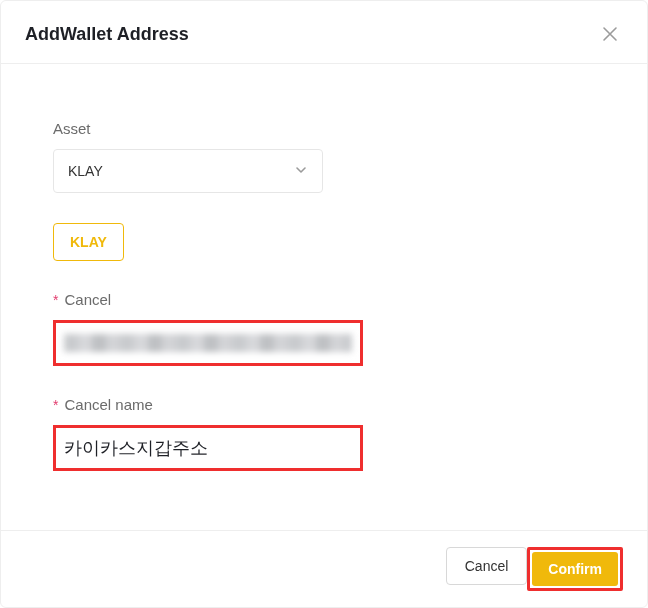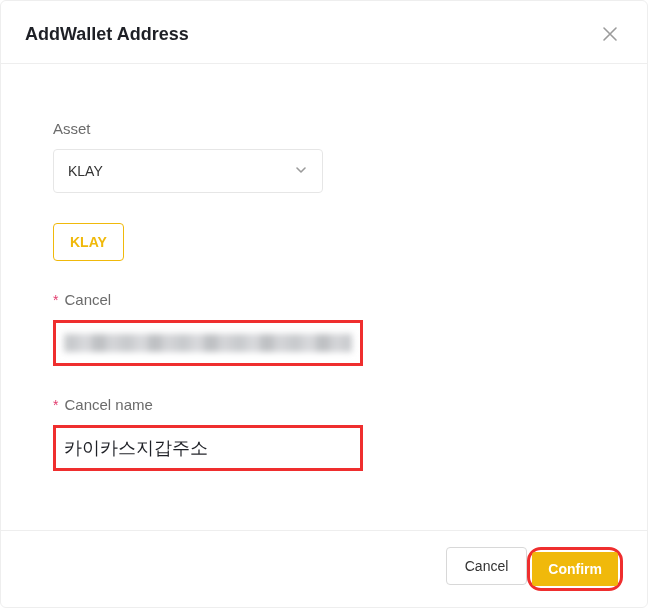--- a/index.html
+++ b/index.html
@@ -77,21 +77,21 @@
     display: flex; justify-content: flex-end; gap: 0;
   }
   .btn {
     height: 38px; border-radius: 4px; font-size: 14px;
     padding: 0 18px; cursor: pointer; font-weight: 500;
   }
   .btn-cancel {
     background: #fff; border: 1px solid #d8d8d8; color: #333;
   }
   .confirm-wrap {
-    border: 3px solid #ef2e2e; padding: 2px; border-radius: 14px;
+    border: 3px solid #ef2e2e; padding: 2px; border-radius: 2px;
   }
   .btn-confirm {
     background: #f0b90b; border: none; color: #fff; font-weight: 600;
     height: 34px; padding: 0 16px; border-radius: 3px;
   }
 </style>
 </head>
 <body>
 
 <div class="modal">

